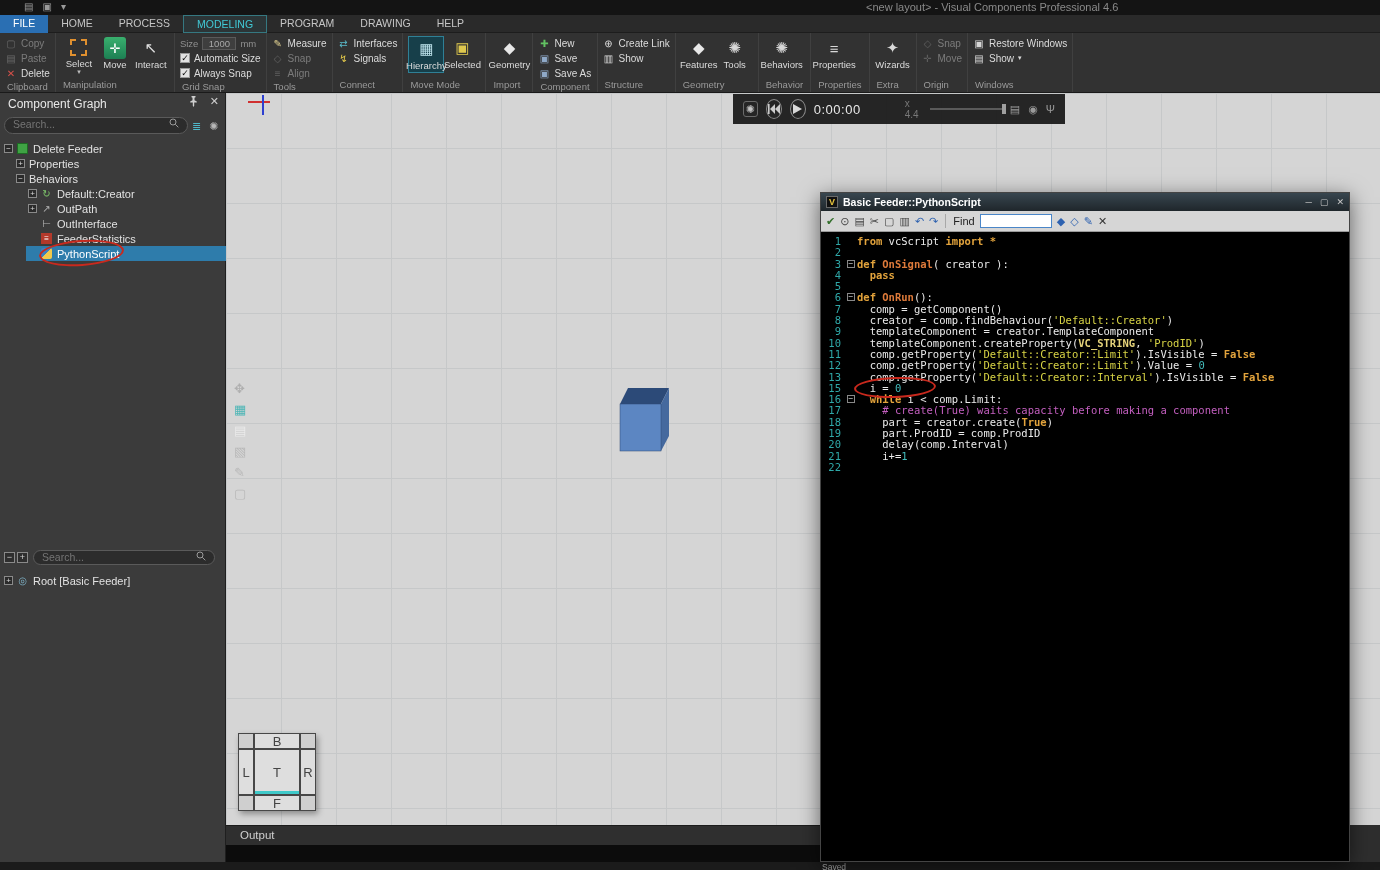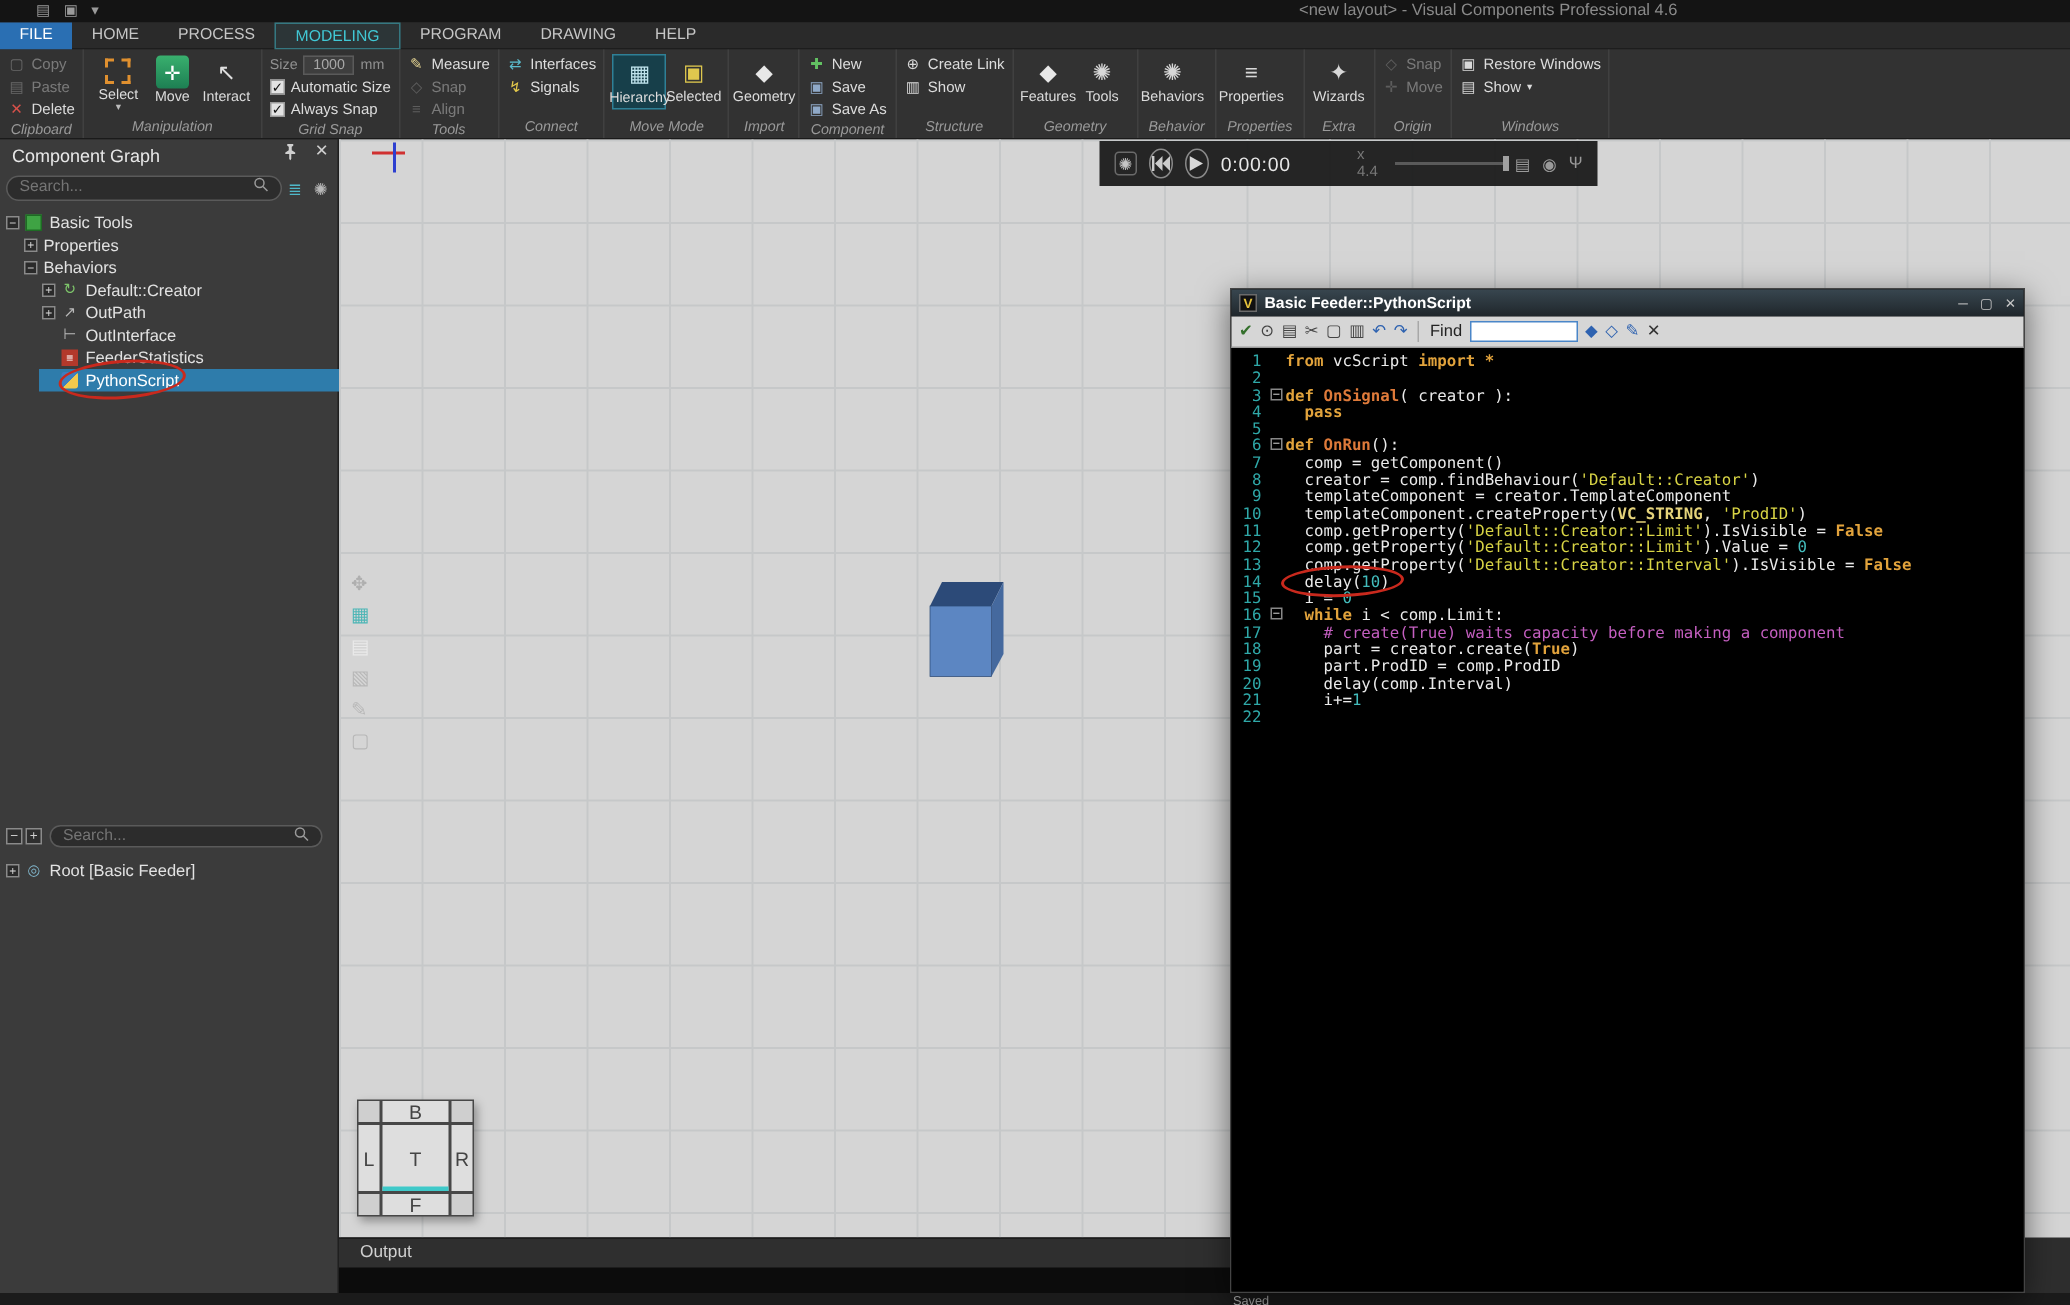--- a/index.html
+++ b/index.html
@@ -13,21 +13,21 @@
 
   
   .menubar { position:absolute; left:0; top:15px; width:1380px; height:18px; background:#2a2a2a; display:flex; border-bottom:1px solid #1d1d1d; }
   .tab { padding:2px 13px 3px; font-size:10.5px; color:#c6c6c6; height:18px; }
   .tab.file { background:#2a6fb3; color:#fff; }
   .tab.active { color:#41c8d5; border:1px solid #357881; background:#2c3537; }
 
   
   .ribbon { position:absolute; left:0; top:33px; width:1380px; height:60px; background:#323232; border-bottom:1px solid #1a1a1a; display:flex; }
   .rgroup { height:100%; border-right:1px solid #404040; display:flex; flex-direction:column; padding:3px 5px 0; }
-  .gname { margin-top:auto; text-align:center; font-size:9.5px; color:#9a9a9a; padding:1px 2px 2px; white-space:nowrap;font-style:italic; }
+  .gname { margin-top:auto; font-size:9.5px; color:#9a9a9a; padding:1px 2px 2px; white-space:nowrap; }
   .gbody { display:flex; }
   .gbody.stack, .gbody.gridsnap { flex-direction:column; gap:1px; }
   .rsmall { display:flex; align-items:center; gap:4px; font-size:10px; color:#dcdcdc; height:14px; white-space:nowrap; }
   .rsmall .ric { width:12px; text-align:center; font-size:10px; }
   .disabled { opacity:.42; }
   .rbig { width:36px; display:flex; flex-direction:column; align-items:center; color:#dcdcdc; padding:1px; }
   .rbig .bic { width:22px; height:22px; display:flex; align-items:center; justify-content:center; font-size:15px; margin-bottom:1px; }
   .rbig .blabel { font-size:9.5px; line-height:10px; text-align:center; }
   .rbig.active { background:#173f4a; border:1px solid #2f8096; }
   .bic.move-ic { background:linear-gradient(#39b06e,#1d7f53); border-radius:3px; font-size:13px; }
@@ -421,21 +421,21 @@
         </svg>
     </div>
     <div class="side-icons">
         <span style="color: rgb(79, 184, 201);">≣</span>
         <span style="color: rgb(184, 184, 184);">✺</span>
       </div>
     <div class="tree" style="top:48px;">
         <div class="tree-row" style="padding-left: 4px;">
           <span class="exp">−</span>
           <span class="ti ti-cube"></span>
-          <span class="tlabel">Basic Tools</span>
+          <span class="tlabel">Delete Feeder</span>
         </div>
         <div class="tree-row" style="padding-left: 16px;">
           <span class="exp">+</span>
           <span class="tlabel">Properties</span>
         </div>
         <div class="tree-row" style="padding-left: 16px;">
           <span class="exp">−</span>
           <span class="tlabel">Behaviors</span>
         </div>
         <div class="tree-row" style="padding-left: 28px;">
@@ -528,21 +528,20 @@
         <div class="cl"><span class="ln">4</span><span class="fold"></span><span class="ct"><span class="t-pl">  </span><span class="t-kw">pass</span></span></div>
         <div class="cl"><span class="ln">5</span><span class="fold"></span><span class="ct"></span></div>
         <div class="cl"><span class="ln">6</span><span class="fold"><span class="foldbox">−</span></span><span class="ct"><span class="t-kw">def</span><span class="t-pl"> </span><span class="t-fn">OnRun</span><span class="t-pl">():</span></span></div>
         <div class="cl"><span class="ln">7</span><span class="fold"></span><span class="ct"><span class="t-pl">  comp = getComponent()</span></span></div>
         <div class="cl"><span class="ln">8</span><span class="fold"></span><span class="ct"><span class="t-pl">  creator = comp.findBehaviour(</span><span class="t-str">'Default::Creator'</span><span class="t-pl">)</span></span></div>
         <div class="cl"><span class="ln">9</span><span class="fold"></span><span class="ct"><span class="t-pl">  templateComponent = creator.TemplateComponent</span></span></div>
         <div class="cl"><span class="ln">10</span><span class="fold"></span><span class="ct"><span class="t-pl">  templateComponent.createProperty(</span><span class="t-bi">VC_STRING</span><span class="t-pl">, </span><span class="t-str">'ProdID'</span><span class="t-pl">)</span></span></div>
         <div class="cl"><span class="ln">11</span><span class="fold"></span><span class="ct"><span class="t-pl">  comp.getProperty(</span><span class="t-str">'Default::Creator::Limit'</span><span class="t-pl">).IsVisible = </span><span class="t-kw">False</span></span></div>
         <div class="cl"><span class="ln">12</span><span class="fold"></span><span class="ct"><span class="t-pl">  comp.getProperty(</span><span class="t-str">'Default::Creator::Limit'</span><span class="t-pl">).Value = </span><span class="t-num">0</span></span></div>
         <div class="cl"><span class="ln">13</span><span class="fold"></span><span class="ct"><span class="t-pl">  comp.getProperty(</span><span class="t-str">'Default::Creator::Interval'</span><span class="t-pl">).IsVisible = </span><span class="t-kw">False</span></span></div>
-        <div class="cl"><span class="ln">14</span><span class="fold"></span><span class="ct"><span class="t-pl">  delay(</span><span class="t-num">10</span><span class="t-pl">)</span></span></div>
         <div class="cl"><span class="ln">15</span><span class="fold"></span><span class="ct"><span class="t-pl">  i = </span><span class="t-num">0</span></span></div>
         <div class="cl"><span class="ln">16</span><span class="fold"><span class="foldbox">−</span></span><span class="ct"><span class="t-pl">  </span><span class="t-kw">while</span><span class="t-pl"> i &lt; comp.Limit:</span></span></div>
         <div class="cl"><span class="ln">17</span><span class="fold"></span><span class="ct"><span class="t-pl">    </span><span class="t-com"># create(True) waits capacity before making a component</span></span></div>
         <div class="cl"><span class="ln">18</span><span class="fold"></span><span class="ct"><span class="t-pl">    part = creator.create(</span><span class="t-kw">True</span><span class="t-pl">)</span></span></div>
         <div class="cl"><span class="ln">19</span><span class="fold"></span><span class="ct"><span class="t-pl">    part.ProdID = comp.ProdID</span></span></div>
         <div class="cl"><span class="ln">20</span><span class="fold"></span><span class="ct"><span class="t-pl">    delay(comp.Interval)</span></span></div>
         <div class="cl"><span class="ln">21</span><span class="fold"></span><span class="ct"><span class="t-pl">    i+=</span><span class="t-num">1</span></span></div>
         <div class="cl"><span class="ln">22</span><span class="fold"></span><span class="ct"></span></div>
       </div>
   </div>

